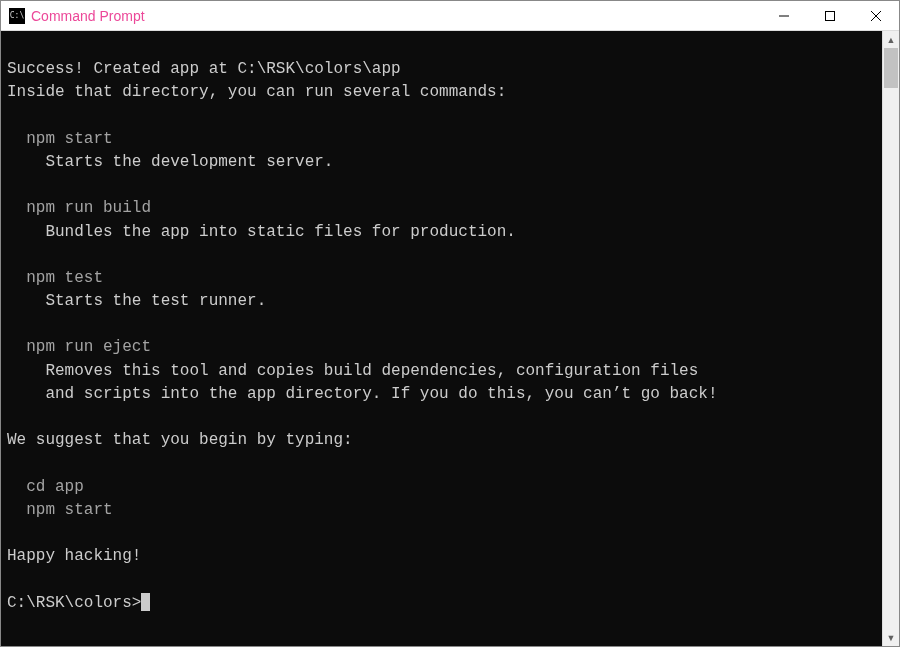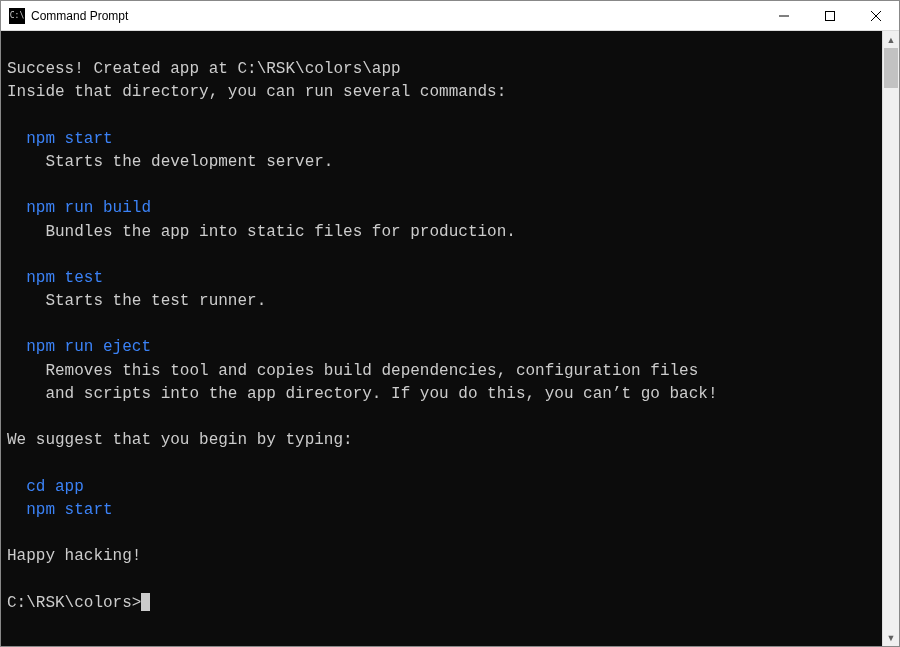--- a/index.html
+++ b/index.html
@@ -33,22 +33,22 @@
       align-items: center;
       justify-content: center;
     }
     .titlebar-icon-inner {
       color: #ccc;
       font-size: 8px;
       font-family: monospace;
       line-height: 1;
     }
     .titlebar-text {
-      font-size: 12px;
-      color: #000000;
+      font-size: 14px;
+      color: #ec4899;
       flex: 1;
     }
     .titlebar-buttons {
       display: flex;
       height: 100%;
     }
     .titlebar-btn {
       width: 46px;
       height: 100%;
       display: flex;
@@ -97,21 +97,21 @@
     .scrollbar-arrow.up { top: 0; }
     .scrollbar-arrow.down { bottom: 0; }
     .scrollbar-thumb {
       position: absolute;
       top: 17px;
       left: 1px;
       right: 1px;
       height: 40px;
       background: #c2c2c2;
     }
-    .cyan { color: #3b82f6; }
+    .cyan { color: #a3a3a3; }
     .cursor {
       display: inline-block;
       width: 9px;
       height: 18px;
       background: #cccccc;
       vertical-align: text-bottom;
       margin-bottom: 1px;
     }
     .ind1 { padding-left: 2ch; display: inline-block; }
     .ind2 { padding-left: 4ch; display: inline-block; text-align: right; }

